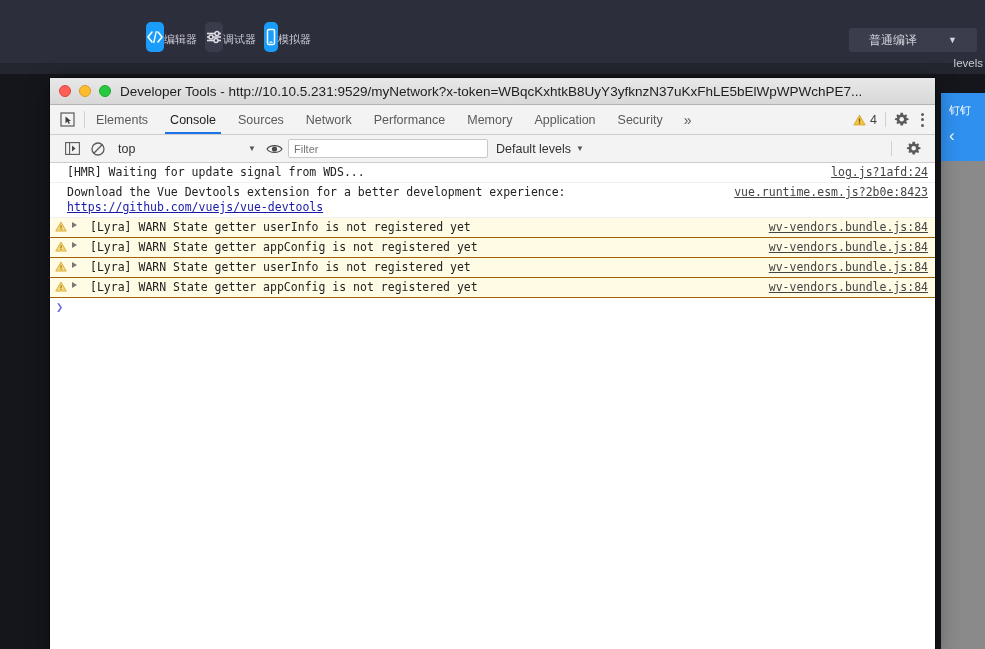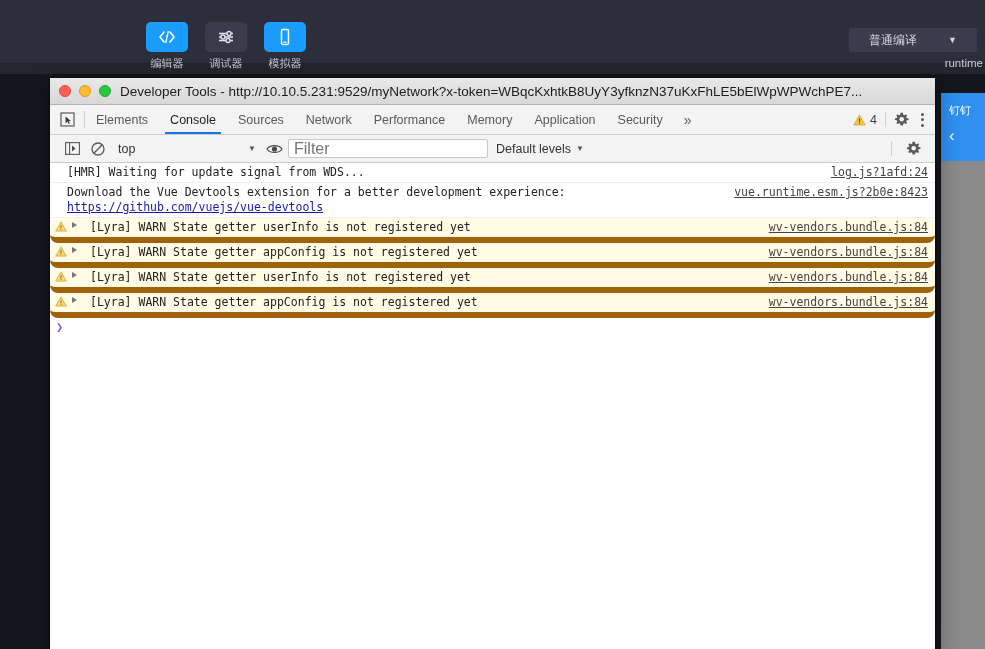--- a/index.html
+++ b/index.html
@@ -19,21 +19,21 @@
   .ide-topbar-dark{
     position:absolute;left:0;top:63px;width:985px;height:11px;
     background:#24262f;
   }
   .ide-title{
     position:absolute;left:140px;top:4px;
     font-size:12.5px;color:#8e8f9b;letter-spacing:.2px;
     white-space:nowrap;
   }
   .ide-tools{position:absolute;left:146px;top:22px;display:flex;gap:17px;}
-  .ide-tool{width:42px;display:flex;flex-direction:column;align-items:center;}
+  .ide-tool{width:42px;display:flex;align-items:center;}
   .ide-tool .chip{
     width:42px;height:30px;border-radius:5px;
     display:flex;align-items:center;justify-content:center;
   }
   .ide-tool .chip.active{background:#1a9dfa;}
   .ide-tool .chip.idle{background:#3a3c4b;}
   .ide-tool .lbl{
     margin-top:4px;font-size:11px;color:#c9cad3;white-space:nowrap;
   }
   .ide-sel{
@@ -128,21 +128,21 @@
   }
   .fb-icon{width:26px;height:27px;display:flex;align-items:center;justify-content:center;}
   .ctx-sel{
     display:flex;align-items:center;justify-content:space-between;
     width:148px;height:19px;padding:0 4px 0 6px;box-sizing:border-box;
     font-size:12.5px;color:#333;
   }
   .ctx-sel .cv{font-size:8px;color:#555;}
   .filter-input{
     width:200px;height:19px;border:1px solid #c8c8c8;background:#fff;border-radius:2px;
-    font-size:16px;color:#888;padding:0 5px;box-sizing:border-box;
+    font-size:11px;color:#888;padding:0 5px;box-sizing:border-box;
     font-family:"Liberation Sans", sans-serif;outline:none;
   }
   .levels{
     margin-left:8px;font-size:12.5px;color:#333;display:flex;align-items:center;gap:5px;
   }
   .levels .cv{font-size:8px;color:#555;}
   .fb-right{margin-left:auto;display:flex;align-items:center;}
 
   
   .console{
@@ -150,21 +150,21 @@
     background:#fff;overflow:hidden;
     font-family:"DejaVu Sans Mono", monospace;
   }
   .row{
     position:relative;
     border-bottom:1px solid #f0f0f0;
     padding:2px 0 2px 0;
     font-size:11.5px;line-height:15px;color:#222;
   }
   .row.info{background:#fff;}
-  .row.warn{background:#fffbe5;border-bottom:6px solid #a16207;border-radius:8px;}
+  .row.warn{background:#fffbe5;border-bottom:1px solid #a16207;}
   .row .body{padding-left:17px;padding-right:200px;}
   .row.warn .body{padding-left:40px;}
   .row .src{
     position:absolute;right:7px;top:2px;
     font-size:11.5px;color:#444;text-decoration:underline;white-space:nowrap;
   }
   .row .link{color:#1a1aa8;text-decoration:underline;display:block;}
   .warn-ico{position:absolute;left:5px;top:3px;}
   .tri{
     position:absolute;left:22px;top:4px;
@@ -225,21 +225,21 @@
     <div class="ide-sel">
       <span class="t">普通编译</span>
       <span class="c">▼</span>
     </div>
   </div>
 
   <div class="ide-body">
     <div class="ide-left-pane"></div>
 
     <div class="ide-sim-strip">
-      <div class="sim-label">runtime</div>
+      <div class="sim-label">levels</div>
       <div class="sim-inner">
         <div class="sim-navbar">
           <div class="sim-navtitle">钉钉</div>
           <div class="sim-back">‹</div>
         </div>
       </div>
     </div>
   </div>
 
   <div class="devwin">

